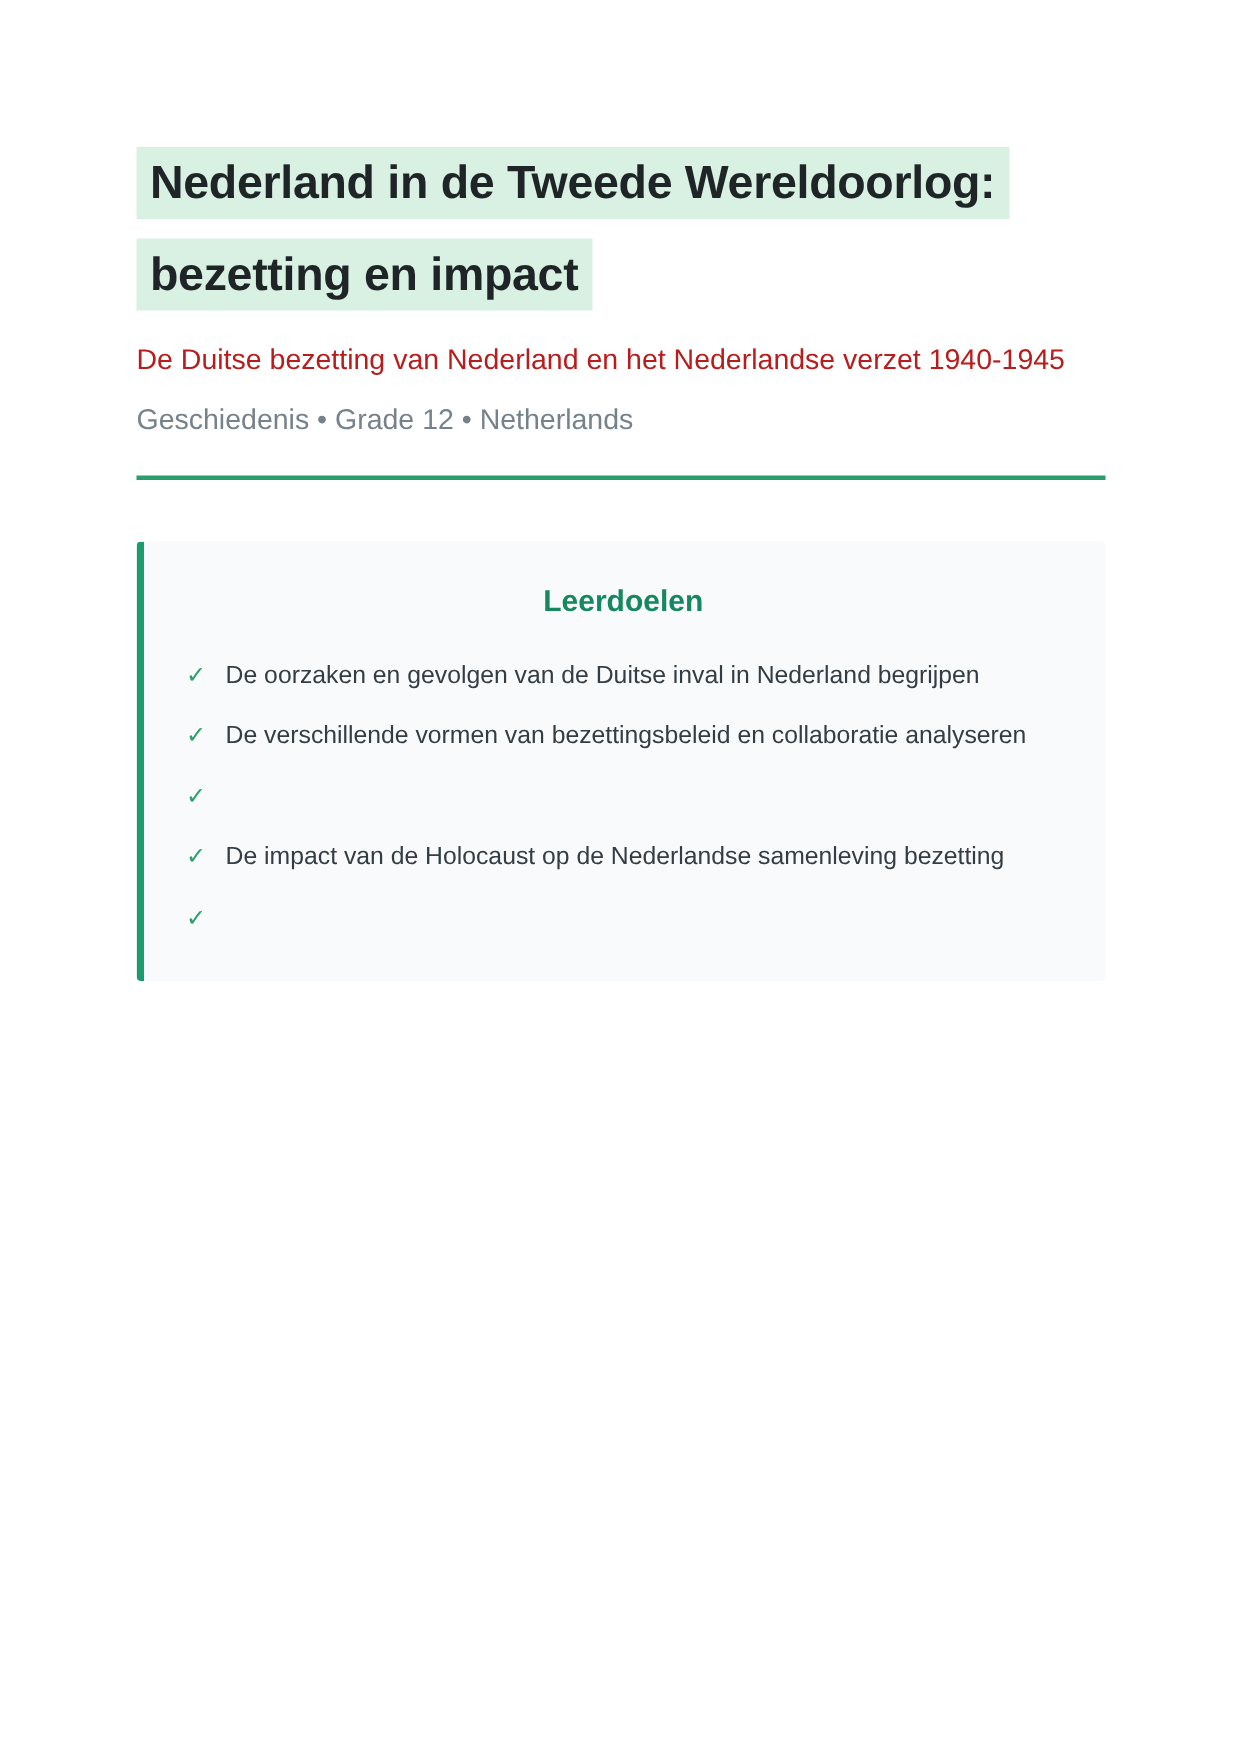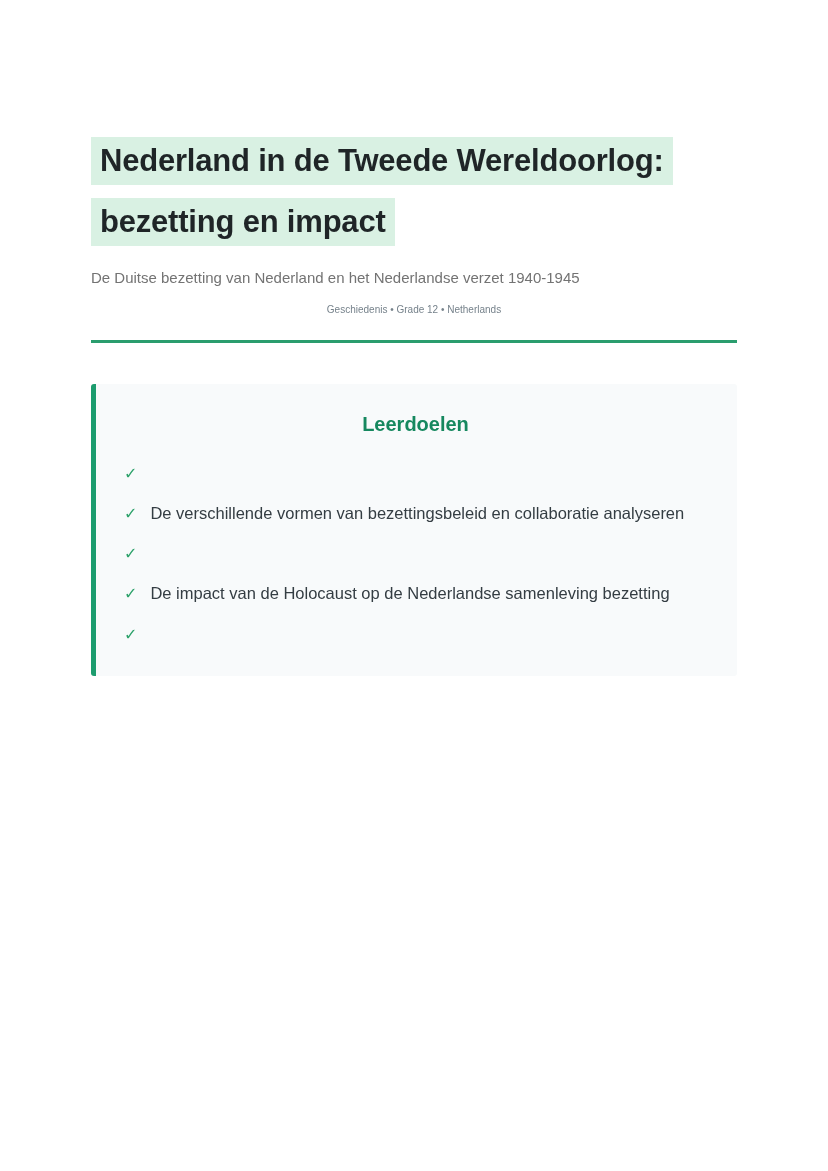--- a/index.html
+++ b/index.html
@@ -9,50 +9,48 @@
     height: 1171px;
     background: #ffffff;
     font-family: "Liberation Sans", "DejaVu Sans", sans-serif;
   }
 
   .page {
     width: 828px;
     height: 944px;
     padding: 98px 91px 0 91px;
     background: #ffffff;
-    margin-top: 39px;
   }
 
   
   .page-title {
     font-size: 31px;
     font-weight: 700;
     color: #1f2527;
     letter-spacing: -0.2px;
     line-height: 1;
   }
   .title-line {
     display: inline-block;
     background: #d9f1e3;
     padding: 8px 9px 9px 9px;
   }
   .title-line.first { margin-bottom: 13px; }
 
   .subtitle {
     margin-top: 22px;
-    font-size: 15px;
-    color: #737373;
+    font-size: 19px;
+    color: #b91c1c;
     line-height: 1.3;
   }
 
   .meta-line {
     margin-top: 16px;
-    font-size: 10px;
+    font-size: 19px;
     color: #76828b;
-    text-align: center;
   }
 
   .section-divider {
     margin-top: 25px;
     width: 646px;
     height: 3px;
     background: #2a9d6e;
     border: none;
   }
 
@@ -111,20 +109,21 @@
   <p class="meta-line">Geschiedenis • Grade 12 • Netherlands</p>
 
   <hr class="section-divider">
 
   <section class="objectives-card">
     <h2 class="objectives-heading">Leerdoelen</h2>
 
     <ul class="objectives-list">
       <li class="objective-item">
         <span class="check-icon">✓</span>
+        <span>De oorzaken en gevolgen van de Duitse inval in Nederland begrijpen</span>
       </li>
       <li class="objective-item">
         <span class="check-icon">✓</span>
         <span>De verschillende vormen van bezettingsbeleid en collaboratie analyseren</span>
       </li>
       <li class="objective-item">
         <span class="check-icon">✓</span>
       </li>
       <li class="objective-item">
         <span class="check-icon">✓</span>

